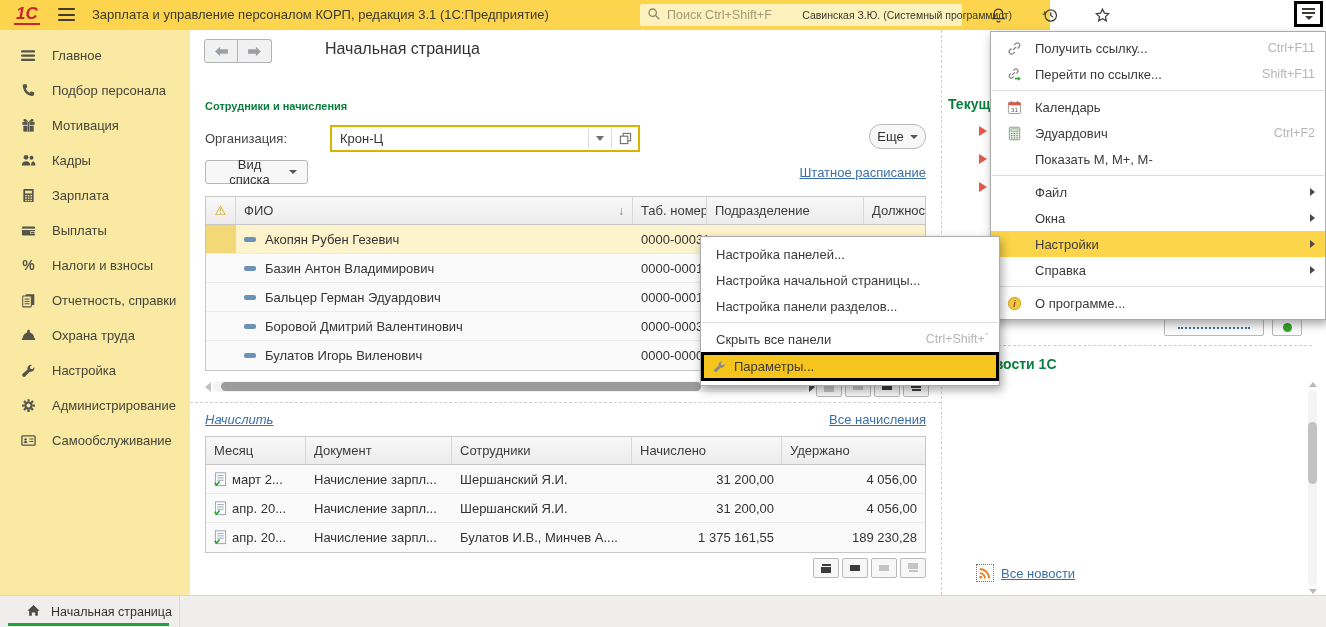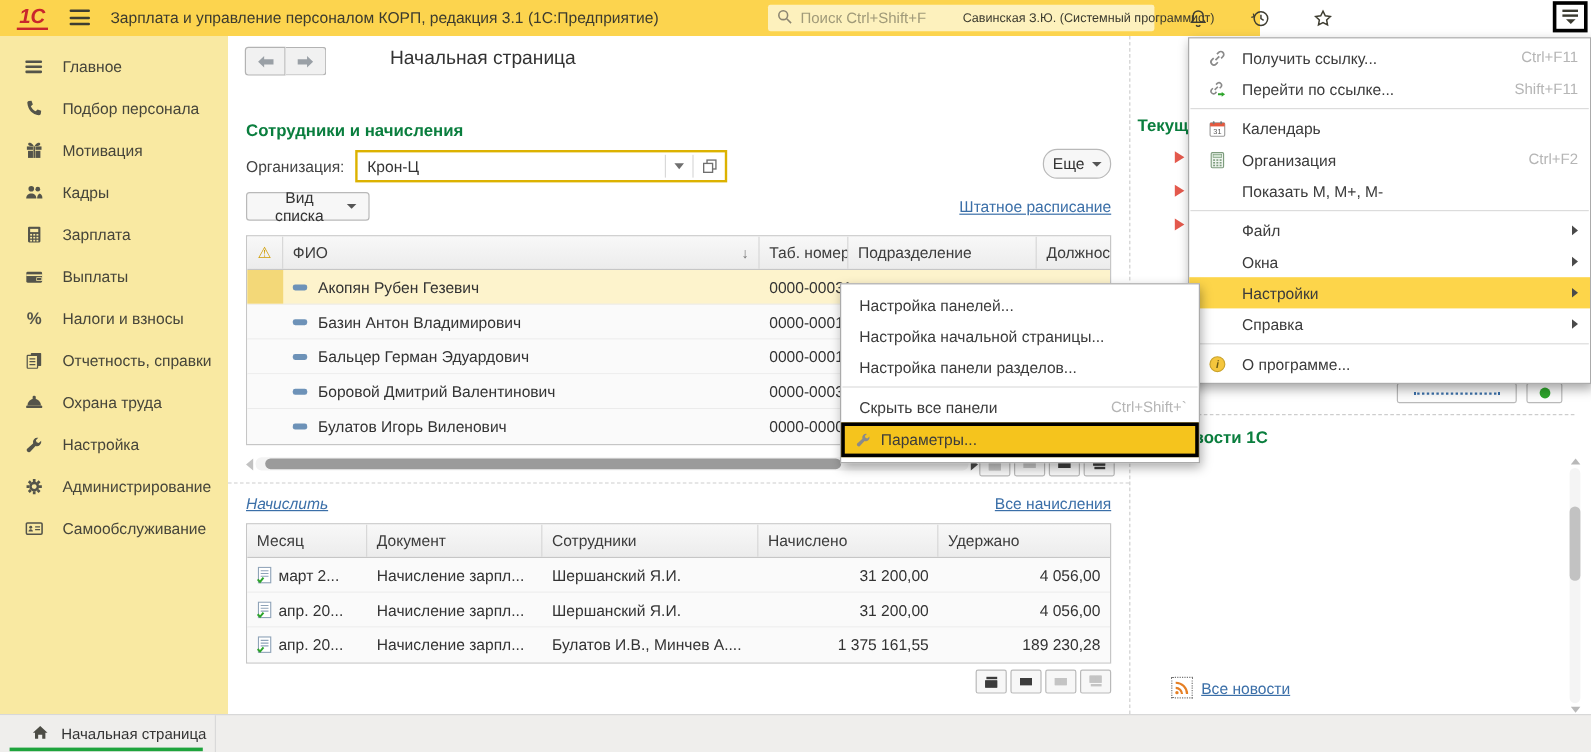--- a/index.html
+++ b/index.html
@@ -26,22 +26,22 @@
   .side-item { height:35px; display:flex; align-items:center; padding-left:20px; gap:15px; cursor:pointer; color:#46453a;}
   .side-ico { width:17px; display:flex; align-items:center; justify-content:center;}
 
   
   .content { position:absolute; left:190px; top:30px; width:751px; height:565px; background:#fff; z-index:1;}
   .navbtns { position:absolute; left:14px; top:9px; display:flex;}
   .navbtns .nb { width:34px; height:24px; background:#f1f1f1; border:1px solid #b3b3b3; display:flex; align-items:center; justify-content:center; cursor:pointer;}
   .navbtns .nb:first-child { border-radius:3px 0 0 3px;}
   .navbtns .nb:last-child { border-radius:0 3px 3px 0; border-left:none;}
   .page-title { position:absolute; left:135px; top:10px; font-size:16px; color:#333;}
-  .sec-title { position:absolute; left:15px; top:70px; font-size:14px; font-weight:bold; color:#0a7e3e;}
-  .org-row { position:absolute; left:15px; top:95px; display:flex; align-items:center;}
+  .sec-title { position:absolute; left:15px; top:70px; font-size:11px; font-weight:bold; color:#0a7e3e;}
+  .org-row { position:absolute; left:15px; top:95px; display:flex; align-items:center;gap:34px;}
   .org-lbl { color:#444; margin-right:9px;}
   .combo { width:310px; height:27px; border:2px solid #dcb200; background:#fff; display:flex; align-items:center; cursor:pointer;}
   .combo .val { flex:1; padding:0 8px; color:#333;}
   .combo .cdiv { width:1px; height:19px; background:#d9d9d9;}
   .combo .carr { width:22px; display:flex; align-items:center; justify-content:center;}
   .combo .carr b { width:0; height:0; border-left:4px solid transparent; border-right:4px solid transparent; border-top:5px solid #6f6f6f;}
   .combo .copen { width:26px; display:flex; align-items:center; justify-content:center;}
   .btn { height:25px; background:#f7f7f7; border:1px solid #b9b9b9; border-radius:3px; display:inline-flex; align-items:center; justify-content:center; gap:6px; padding:0 10px; color:#333; cursor:pointer; font-size:13px;}
   .btn .dn { width:0; height:0; border-left:4px solid transparent; border-right:4px solid transparent; border-top:4px solid #555;}
   .more-btn { position:absolute; left:679px; top:94px; width:57px;border-radius:12px;}
@@ -629,21 +629,21 @@
               <rect x="10" y="7.2" width="1.7" height="1.4"></rect>
               <rect x="4.2" y="9.6" width="1.7" height="1.4"></rect>
               <rect x="7.1" y="9.6" width="1.7" height="1.4"></rect>
               <rect x="10" y="9.6" width="1.7" height="1.4"></rect>
               <rect x="4.2" y="12" width="1.7" height="1.4"></rect>
               <rect x="7.1" y="12" width="1.7" height="1.4"></rect>
               <rect x="10" y="12" width="1.7" height="1.4"></rect>
             </g>
           </svg>
         </span>
-        <span class="lbl">Организация</span>
+        <span class="lbl">Эдуардович</span>
         <span class="sc">Ctrl+F2</span>
       </div>
       <div class="mi">
         <span class="ico"></span>
         <span class="lbl">Показать М, М+, М-</span>
       </div>
       <div class="sep"></div>
       <div class="mi">
         <span class="ico"></span>
         <span class="lbl">Файл</span>

